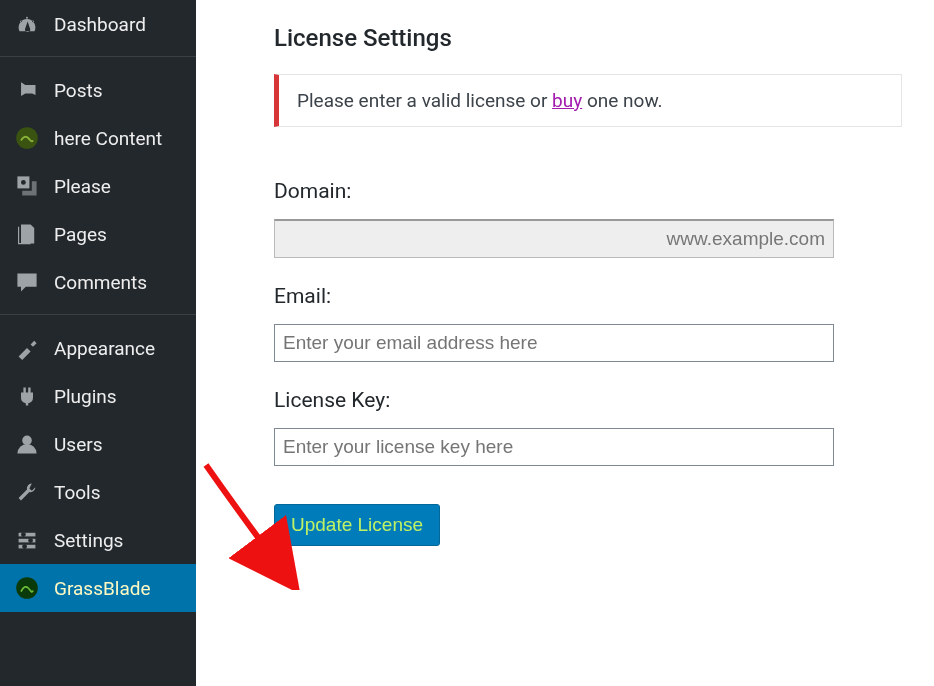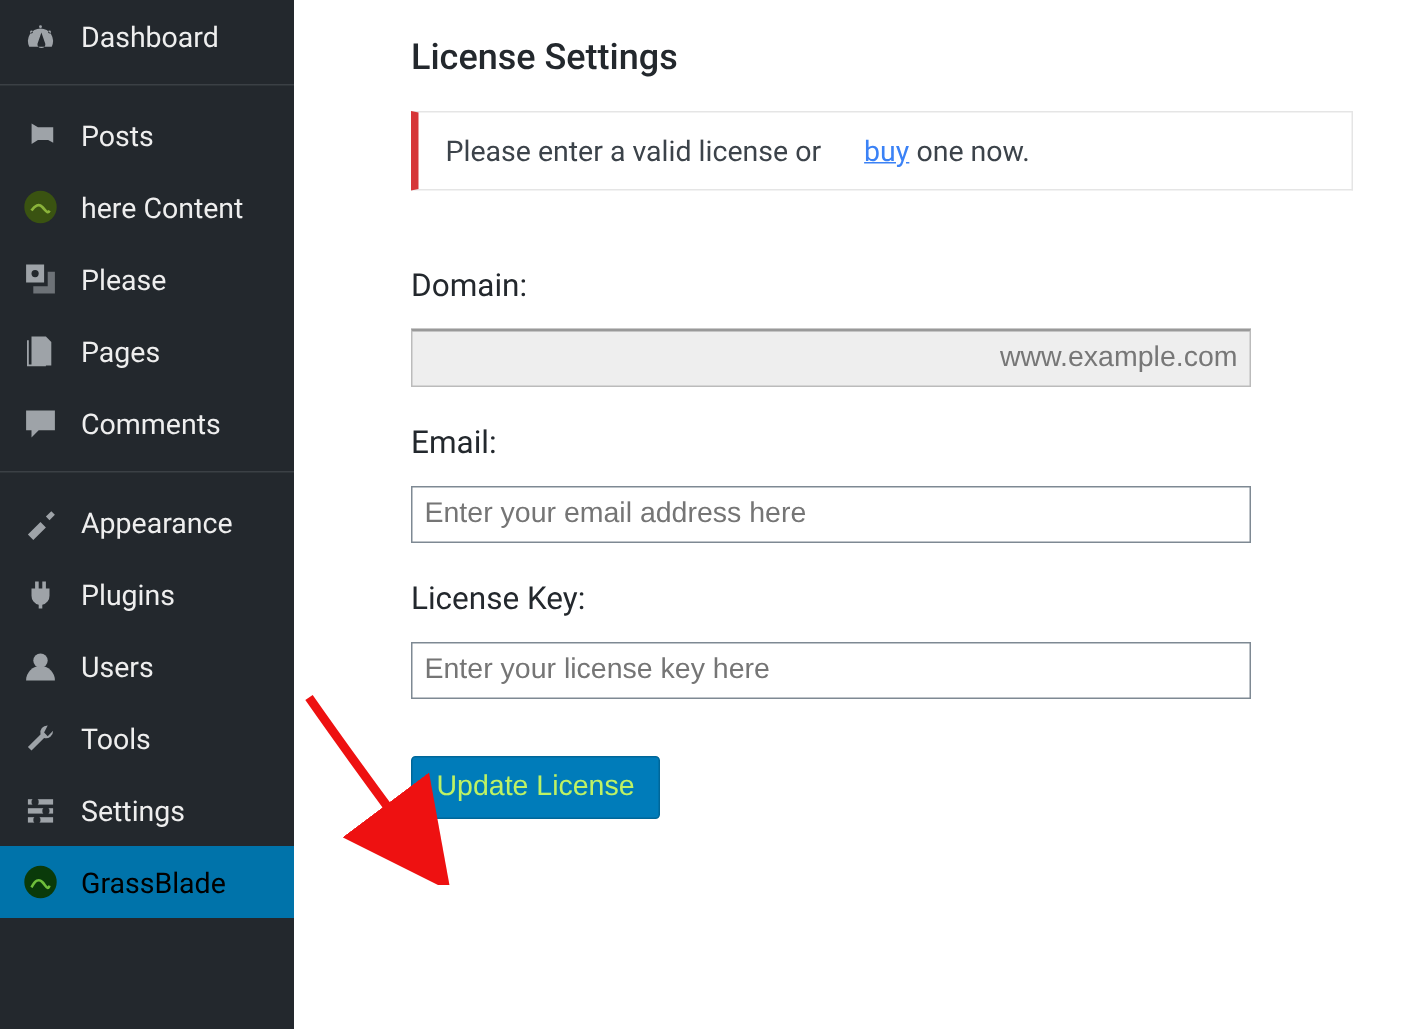--- a/index.html
+++ b/index.html
@@ -26,21 +26,21 @@
       cursor: pointer;
       font-size: 19px;
     }
     .sidebar-item.separator {
       border-top: 1px solid #3b4045;
       margin-top: 8px;
       padding-top: 20px;
     }
     .sidebar-item.current {
       background: #0073aa;
-      color: #000000;
+      color: #fef9c3;
       position: relative;
       text-align: right;
     }
     .sidebar-item.current::after {
       content: "";
       position: absolute;
       right: -12px;
       top: 50%;
       transform: translateY(-50%);
       width: 0; height: 0;
@@ -74,21 +74,21 @@
       border-left: 5px solid #d63638;
       background: #fff;
       padding: 14px 18px;
       border-top: 1px solid #e5e5e5;
       border-right: 1px solid #e5e5e5;
       border-bottom: 1px solid #e5e5e5;
       font-size: 19px;
       color: #3c434a;
       margin-bottom: 52px;
     }
-    .notice a { color: #3b82f6; text-decoration: underline; margin-left: 24px; }
+    .notice a { color: #a21caf; text-decoration: underline; }
     .field-label {
       font-size: 21px;
       color: #23282d;
       margin-bottom: 16px;
       margin-top: 26px;
     }
     .text-input {
       width: 560px;
       padding: 7px 8px;
       font-size: 19px;

